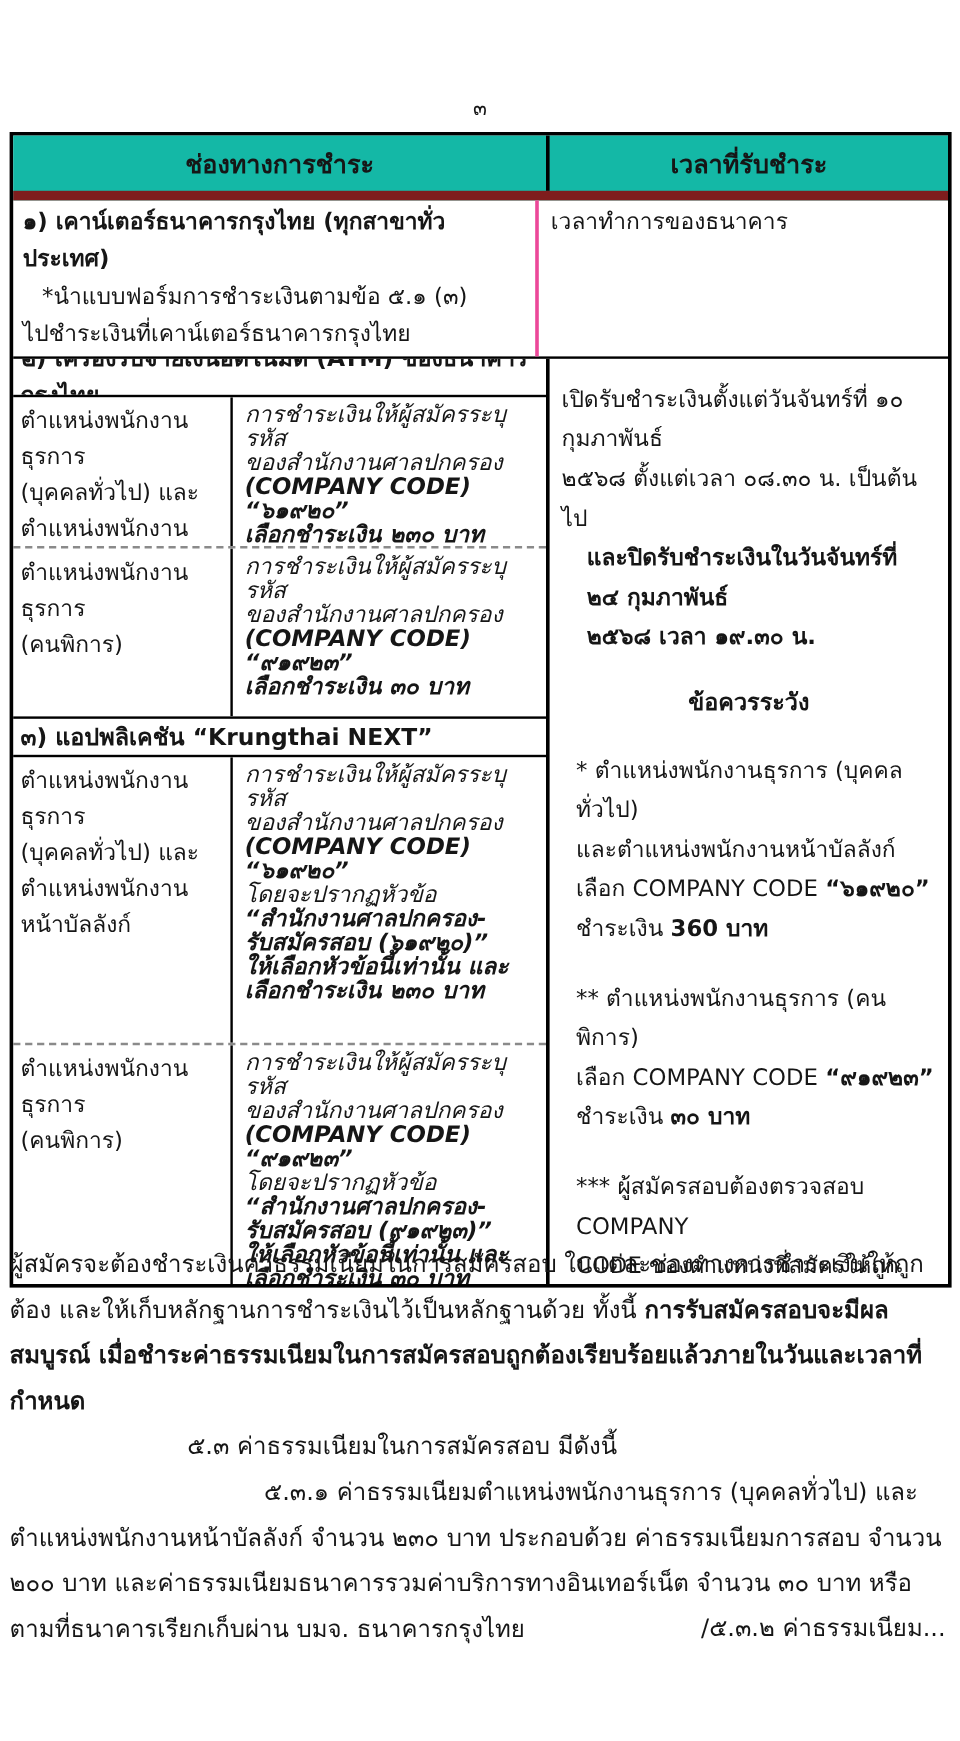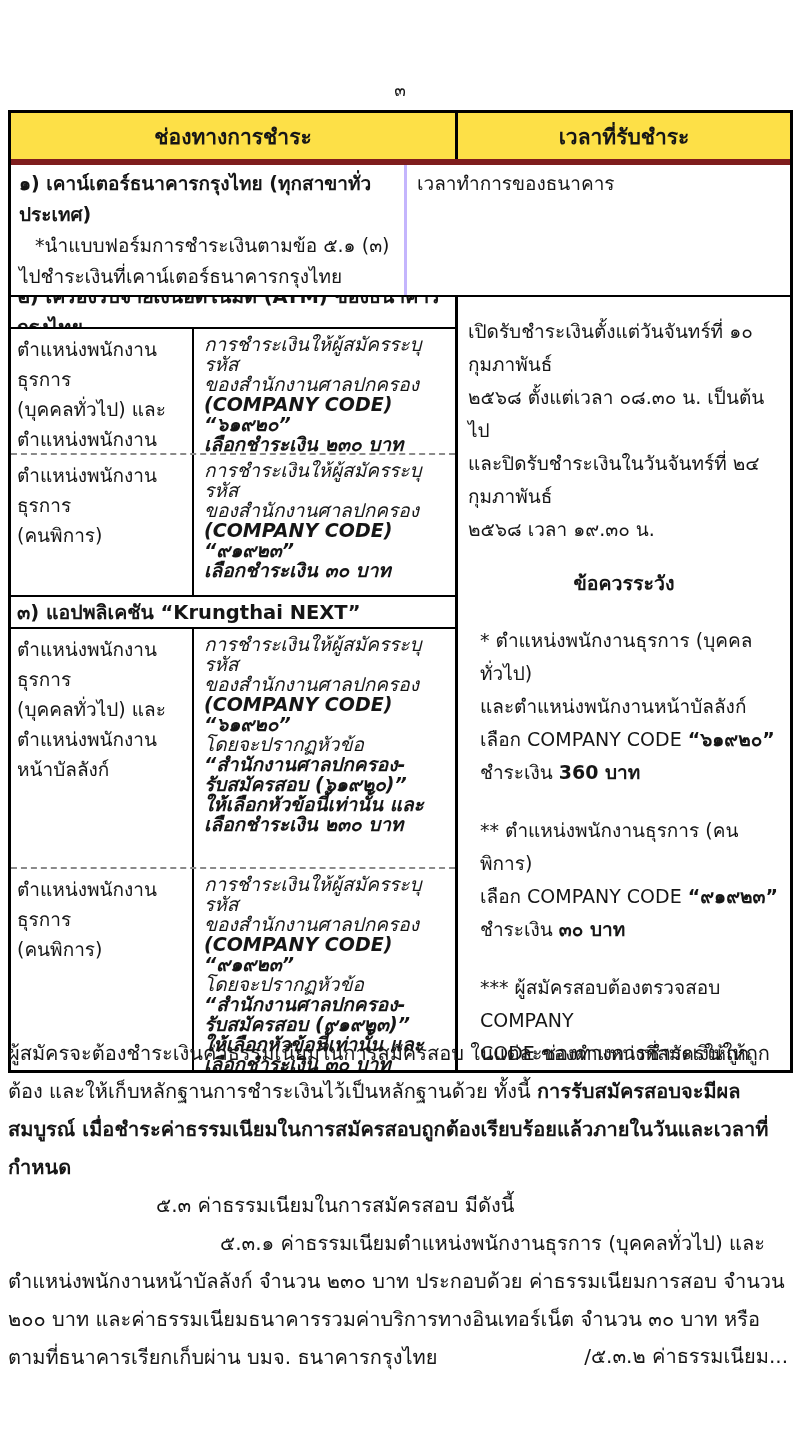--- a/index.html
+++ b/index.html
@@ -9,26 +9,26 @@
     overflow:hidden;
   }
   .pgnum{position:absolute;top:76px;left:0;width:100%;text-align:center;font-size:17px;}
 
   
   .tbl{
     position:absolute;left:8px;top:110px;width:785px;height:963px;
     border:3px solid #000;box-sizing:border-box;display:flex;flex-direction:column;
     font-size:19px;
   }
-  .thead{display:flex;flex:0 0 46px;background:#fde047;border-bottom:6px solid #7f1d1d;}
+  .thead{display:flex;flex:0 0 46px;background:#14b8a6;border-bottom:8px solid #7f1d1d;}
   .th{display:flex;align-items:center;justify-content:center;font-weight:bold;font-size:21px;box-sizing:border-box;}
   .th-left{width:447px;border-right:3px solid #000;}
   .th-right{flex:1;}
   .r1{display:flex;flex:0 0 96px;border-bottom:2px solid #000;}
-  .r1-left{width:396px;border-right:3px solid #c4b5fd;box-sizing:border-box;padding:3px 8px;line-height:31px;overflow:hidden;}
+  .r1-left{width:438px;border-right:3px solid #ec4899;box-sizing:border-box;padding:3px 8px;line-height:31px;overflow:hidden;}
   .r1-title{font-weight:bold;}
   .r1-note1{padding-left:16px;}
   .r1-right{flex:1;box-sizing:border-box;padding:3px 10px;line-height:31px;border-radius:30px;}
   .tbody{display:flex;flex:1;min-height:0;}
   .leftcol{width:447px;border-right:3px solid #000;box-sizing:border-box;display:flex;flex-direction:column;}
   .rightcol{flex:1;box-sizing:border-box;padding:4px 10px;overflow:hidden;}
 
   .sec-title{flex:0 0 32px;border-bottom:2px solid #000;box-sizing:border-box;
     display:flex;align-items:center;padding:12px 6px;font-weight:bold;font-size:19.5px;overflow:hidden;}
   .subrow{display:flex;box-sizing:border-box;overflow:hidden;}
@@ -36,21 +36,21 @@
   .det{flex:1;box-sizing:border-box;padding:5px 10px 0 10px;line-height:20px;font-style:italic;}
   .sub2a{flex:0 0 126px;border-bottom:2px dashed #8a8a8a;}
   .sub2b{flex:0 0 142px;border-bottom:2px solid #000;}
   .sub3a{flex:0 0 240px;border-bottom:2px dashed #8a8a8a;}
   .sub3b{flex:1;}
 
   .pre{white-space:pre-line;}
   .b{font-weight:bold;}
 
   .time-open{line-height:33px;margin-top:14px;}
-  .time-close{line-height:33px;font-weight:normal;}
+  .time-close{line-height:33px;font-weight:bold;margin-left:21px;}
   .caution-title{margin-top:22px;text-align:center;font-weight:bold;font-size:19.5px;}
   .warn{margin-top:25px;line-height:33px;margin-left:12px;}
 
   
   .footer{position:absolute;left:8px;top:1034px;width:786px;font-size:20px;line-height:38px;}
   .footer p{margin:0;}
   .ind53{text-indent:148px;}
   .ind531{text-indent:212px;}
   .continuation{position:absolute;right:12px;top:1340px;font-size:20px;}
 </style>

